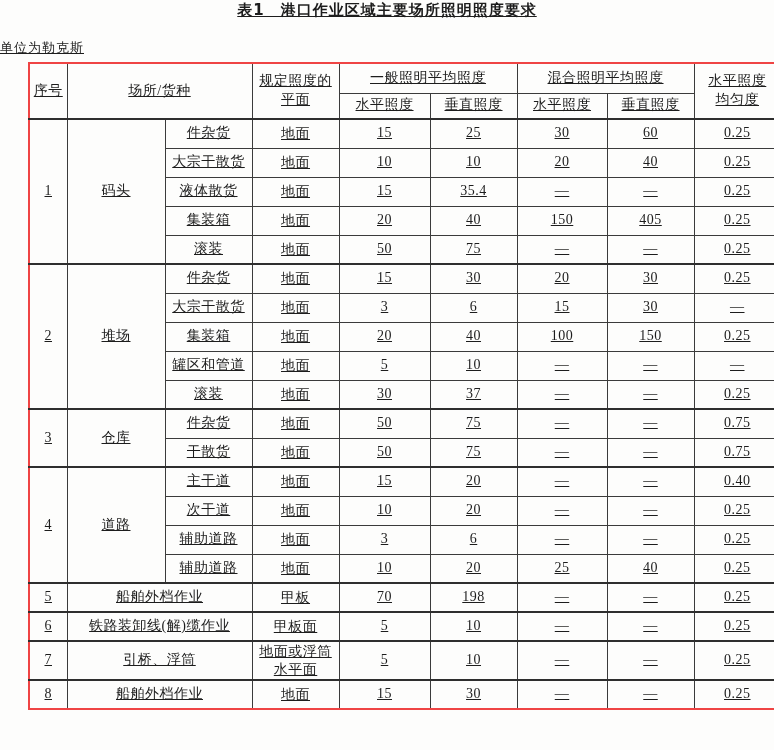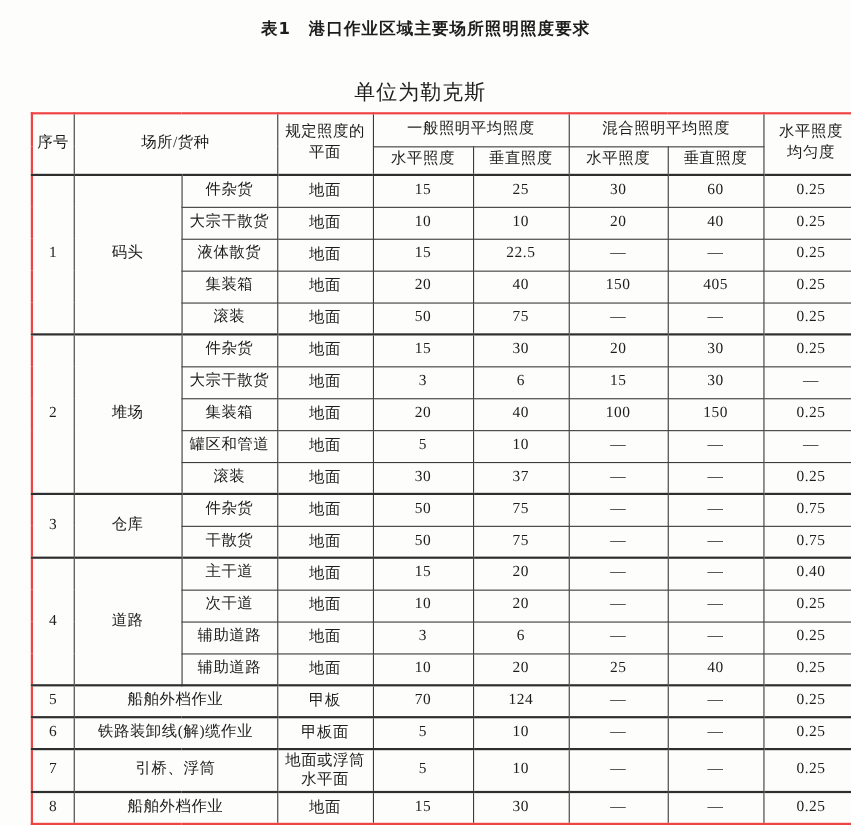--- a/index.html
+++ b/index.html
@@ -9,34 +9,35 @@
     height: 750px;
     background: #fdfdfc;
     overflow: hidden;
     font-family: "Liberation Serif", "DejaVu Serif", serif;
     color: #1d1d1d;
   }
   .page {
     width: 774px;
     height: 620px;
     box-sizing: border-box;
-    padding-top: 17px;
+    padding-top: 1px;
+    text-decoration: underline;
   }
   .doc-title {
     text-align: center;
     font-family: "DejaVu Sans", "Liberation Sans", sans-serif;
     font-weight: bold;
     font-size: 15px;
     letter-spacing: 1px;
     margin: 0;
   }
   .unit-note {
-    text-align: center;
-    font-size: 19px;
-    margin: 35px 10px 5px 0;
+    text-align: left;
+    font-size: 13px;
+    margin: 19px 10px 5px 0;
     letter-spacing: 1px;
   }
   table.main {
     border-collapse: collapse;
     table-layout: fixed;
     width: 752px;
     margin-left: 28px;
     border: 2px solid #ef4444;
   }
   th, td {
@@ -123,21 +124,21 @@
           <td data-name="cell-general-horizontal">10</td>
           <td data-name="cell-general-vertical">10</td>
           <td data-name="cell-mixed-horizontal">20</td>
           <td data-name="cell-mixed-vertical">40</td>
           <td data-name="cell-uniformity">0.25</td>
         </tr>
         <tr data-name="table-row">
           <td data-name="cell-cargo">液体散货</td>
           <td data-name="cell-plane">地面</td>
           <td data-name="cell-general-horizontal">15</td>
-          <td data-name="cell-general-vertical">22.5</td>
+          <td data-name="cell-general-vertical">35.4</td>
           <td data-name="cell-mixed-horizontal">—</td>
           <td data-name="cell-mixed-vertical">—</td>
           <td data-name="cell-uniformity">0.25</td>
         </tr>
         <tr data-name="table-row">
           <td data-name="cell-cargo">集装箱</td>
           <td data-name="cell-plane">地面</td>
           <td data-name="cell-general-horizontal">20</td>
           <td data-name="cell-general-vertical">40</td>
           <td data-name="cell-mixed-horizontal">150</td>
@@ -256,21 +257,21 @@
           <td data-name="cell-general-vertical">20</td>
           <td data-name="cell-mixed-horizontal">25</td>
           <td data-name="cell-mixed-vertical">40</td>
           <td data-name="cell-uniformity">0.25</td>
         </tr>
         <tr data-name="table-row" class="sec-top">
           <td data-name="cell-serial" rowspan="1">5</td>
           <td data-name="cell-place" rowspan="1" colspan="2">船舶外档作业</td>
           <td data-name="cell-plane">甲板</td>
           <td data-name="cell-general-horizontal">70</td>
-          <td data-name="cell-general-vertical">124</td>
+          <td data-name="cell-general-vertical">198</td>
           <td data-name="cell-mixed-horizontal">—</td>
           <td data-name="cell-mixed-vertical">—</td>
           <td data-name="cell-uniformity">0.25</td>
         </tr>
         <tr data-name="table-row" class="sec-top">
           <td data-name="cell-serial" rowspan="1">6</td>
           <td data-name="cell-place" rowspan="1" colspan="2">铁路装卸线(解)缆作业</td>
           <td data-name="cell-plane">甲板面</td>
           <td data-name="cell-general-horizontal">5</td>
           <td data-name="cell-general-vertical">10</td>

